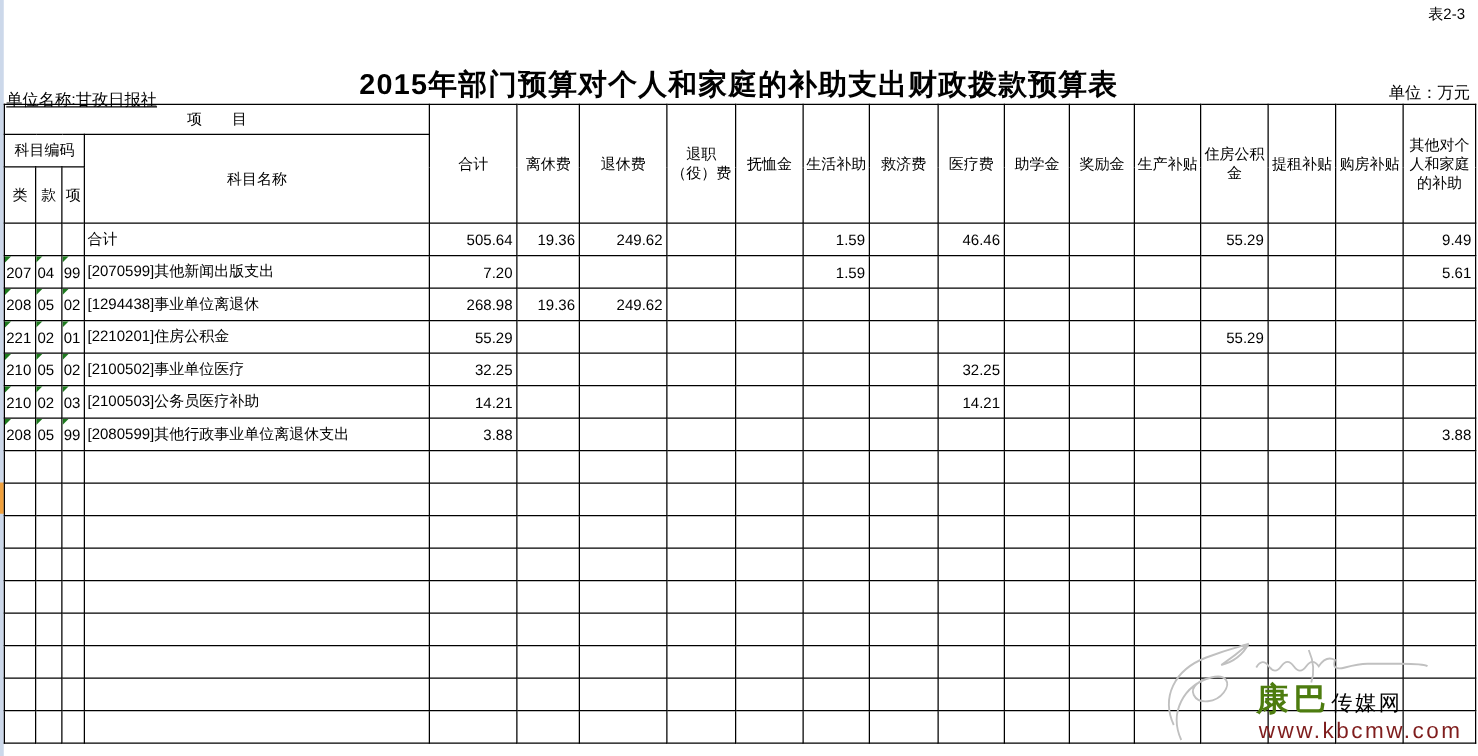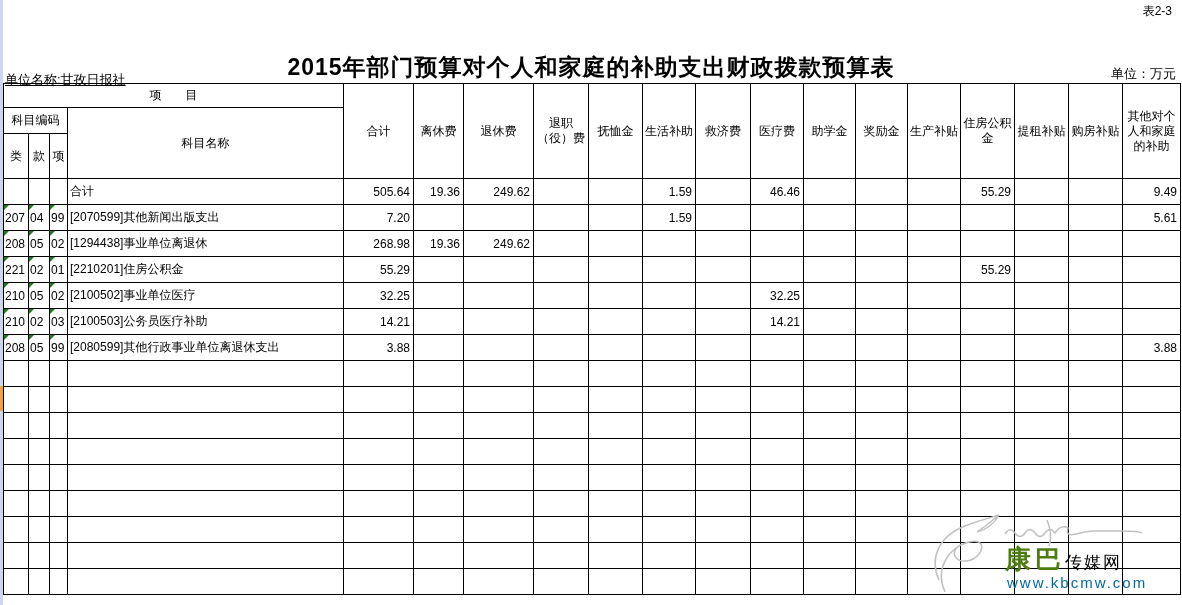--- a/index.html
+++ b/index.html
@@ -36,21 +36,21 @@
   .flag{position:absolute;left:0;top:0;width:0;height:0;
     border-top:5px solid #1e7a1e;border-right:5px solid transparent;}
 
   
   .watermark{position:absolute;left:925px;top:508px;width:258px;height:92px;
     color:#c6c6c6;pointer-events:none;}
   .watermark svg{position:absolute;left:0;top:0;}
   .wm-name{position:absolute;left:80px;top:34px;white-space:nowrap;}
   .wm-big{font-size:26px;font-weight:bold;color:#4d7c0f;letter-spacing:4px;}
   .wm-small{font-size:17px;color:#000000;letter-spacing:2px;}
-  .wm-url{position:absolute;left:82px;top:66px;font-size:15px;color:#0369a1;letter-spacing:2px;}
+  .wm-url{position:absolute;left:82px;top:66px;font-size:18px;color:#7f1d1d;letter-spacing:2px;}
 </style>
 </head>
 <body>
 
 <div class="left-strip"></div>
 <div class="row-marker"></div>
 
 <div class="sheet-tag">表2-3</div>
 <div class="page-title">2015年部门预算对个人和家庭的补助支出财政拨款预算表</div>
 <div class="unit-name">单位名称:甘孜日报社</div>

